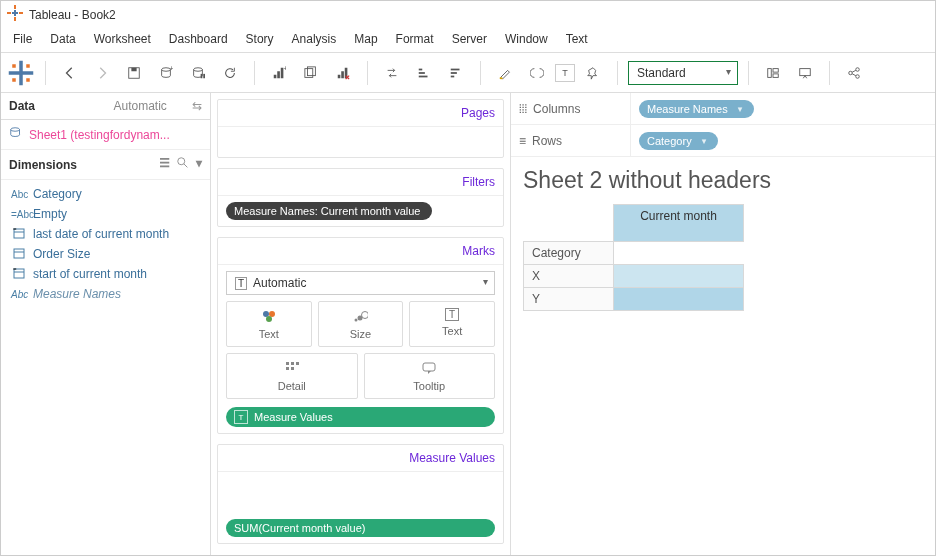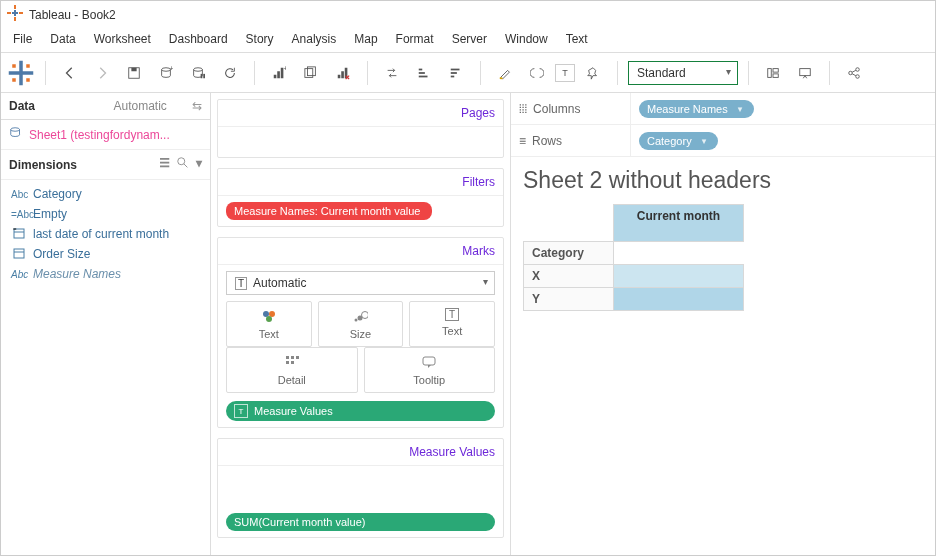--- a/index.html
+++ b/index.html
@@ -25,39 +25,39 @@
 .section-head .icons { display:flex; gap:6px; color:#888; }
 .dimlist { padding: 4px 4px; }
 .dimitem { display:flex; align-items:center; gap:6px; padding: 3px 6px; color:#3a6f9a; }
 .dimitem.italic { font-style: italic; color:#6a8fab; }
 .dimicon { width:16px; display:inline-block; text-align:center; font-size:10px; color:#4a7fa5; }
 .midcol { width: 300px; border-right: 1px solid #ddd; display:flex; flex-direction:column; gap:10px; padding: 6px; background:#fff;}
 .card { border:1px solid #e3e3e3; border-radius:2px; background:#fff; }
 .card .chead { padding:6px 8px; color:#6d28d9; border-bottom:1px solid #eee;text-align:right; }
 .card .cbody { padding:6px 8px; }
 .pill { display:inline-flex; align-items:center; gap:6px; border-radius: 12px; padding: 3px 12px 3px 8px; color:#fff; font-size:11px; }
-.pill.blue { background:#ef4444;border-radius:8px; }
+.pill.blue { background:#404040; }
 .pill.bluepale { background:#7ab0cc; }
 .pill.green { background:#2aa876; }
 .pill .pillicon { width:14px;height:14px;display:flex;align-items:center;justify-content:center;}
 .pill .dd { margin-left:4px; font-size:9px; opacity:0.8;}
 .markselect { border:1px solid #ccc; padding:4px 8px; width:100%; display:flex; align-items:center; gap:6px; position:relative; margin-bottom:6px;}
 .markselect::after{content:"▾";position:absolute;right:6px;top:4px;color:#666;font-size:10px;}
 .markgrid { display:grid; grid-template-columns: repeat(3, 1fr); gap:6px; }
 .markcell { border:1px solid #ddd; border-radius:2px; padding:6px 4px; display:flex; flex-direction:column; align-items:center; gap:4px; color:#666; font-size:11px;}
 .markcell svg{width:16px;height:16px;}
-.markgrid2 { display:grid; grid-template-columns: repeat(2,1fr); gap:6px; }
+.markgrid2 { display:grid; grid-template-columns: repeat(2,1fr); gap:6px; margin-top:6px;}
 .rightcol { flex:1; display:flex; flex-direction:column; }
 .shelfrow { display:flex; align-items:center; border-bottom:1px solid #eee; height:32px; }
 .shelflabel { width:120px; display:flex; align-items:center; gap:6px; padding:0 8px; color:#666; border-right:1px solid #eee; height:100%; }
 .shelfcontent { padding:0 8px; display:flex; align-items:center; gap:6px; }
 .sheetarea { padding: 10px 12px; position:relative; }
 .sheettitle { font-size:23px; color:#555; margin-bottom:10px; }
 .vistable { border-collapse: collapse; }
-.vistable th, .vistable td { border:1px solid #d8d8d8; font-weight:bold; text-align:left; }
+.vistable th, .vistable td { border:1px solid #d8d8d8; font-weight:normal; text-align:left; }
 .vistable .colhead { background:#b3d7e8; width:130px; text-align:center; padding:4px 6px; color:#333; }
 .vistable .rowhead { background:#fafafa; width:90px; padding:4px 8px; color:#555; }
 .vistable .catlabel { width:90px; padding:4px 8px; color:#555; border:1px solid #d8d8d8; border-bottom:none;}
 .vistable td.body { background:#d6ecf5; height:22px; }
 .rowX td.body { background:#cce5f0; }
 .rowY td.body { background:#b0d6e8; }
 .iconsvg { width:14px; height:14px; }
 </style>
 </head>
 <body>
@@ -276,20 +276,28 @@
               <text x="0" y="4" font-size="6">=</text>
             </svg></span>
           <span>last date of current month</span>
         </div>
       <div class="dimitem">
           <span class="dimicon"><svg width="12" height="12" viewBox="0 0 12 12">
               <rect x="1" y="2" width="10" height="9" stroke="#4a7fa5" fill="none"></rect>
               <path d="M1 5 h10" stroke="#4a7fa5"></path>
             </svg></span>
           <span>Order Size</span>
+        </div>
+      <div class="dimitem">
+          <span class="dimicon"><svg width="12" height="12" viewBox="0 0 12 12">
+              <rect x="1" y="2" width="10" height="9" stroke="#4a7fa5" fill="none"></rect>
+              <path d="M1 5 h10" stroke="#4a7fa5"></path>
+              <text x="0" y="4" font-size="6">=</text>
+            </svg></span>
+          <span>start of current month</span>
         </div>
       <div class="dimitem italic">
           <span class="dimicon">Abc</span>
           <span>Measure Names</span>
         </div>
     </div>
   </div>
 
   <div class="midcol">
     <div class="card">

